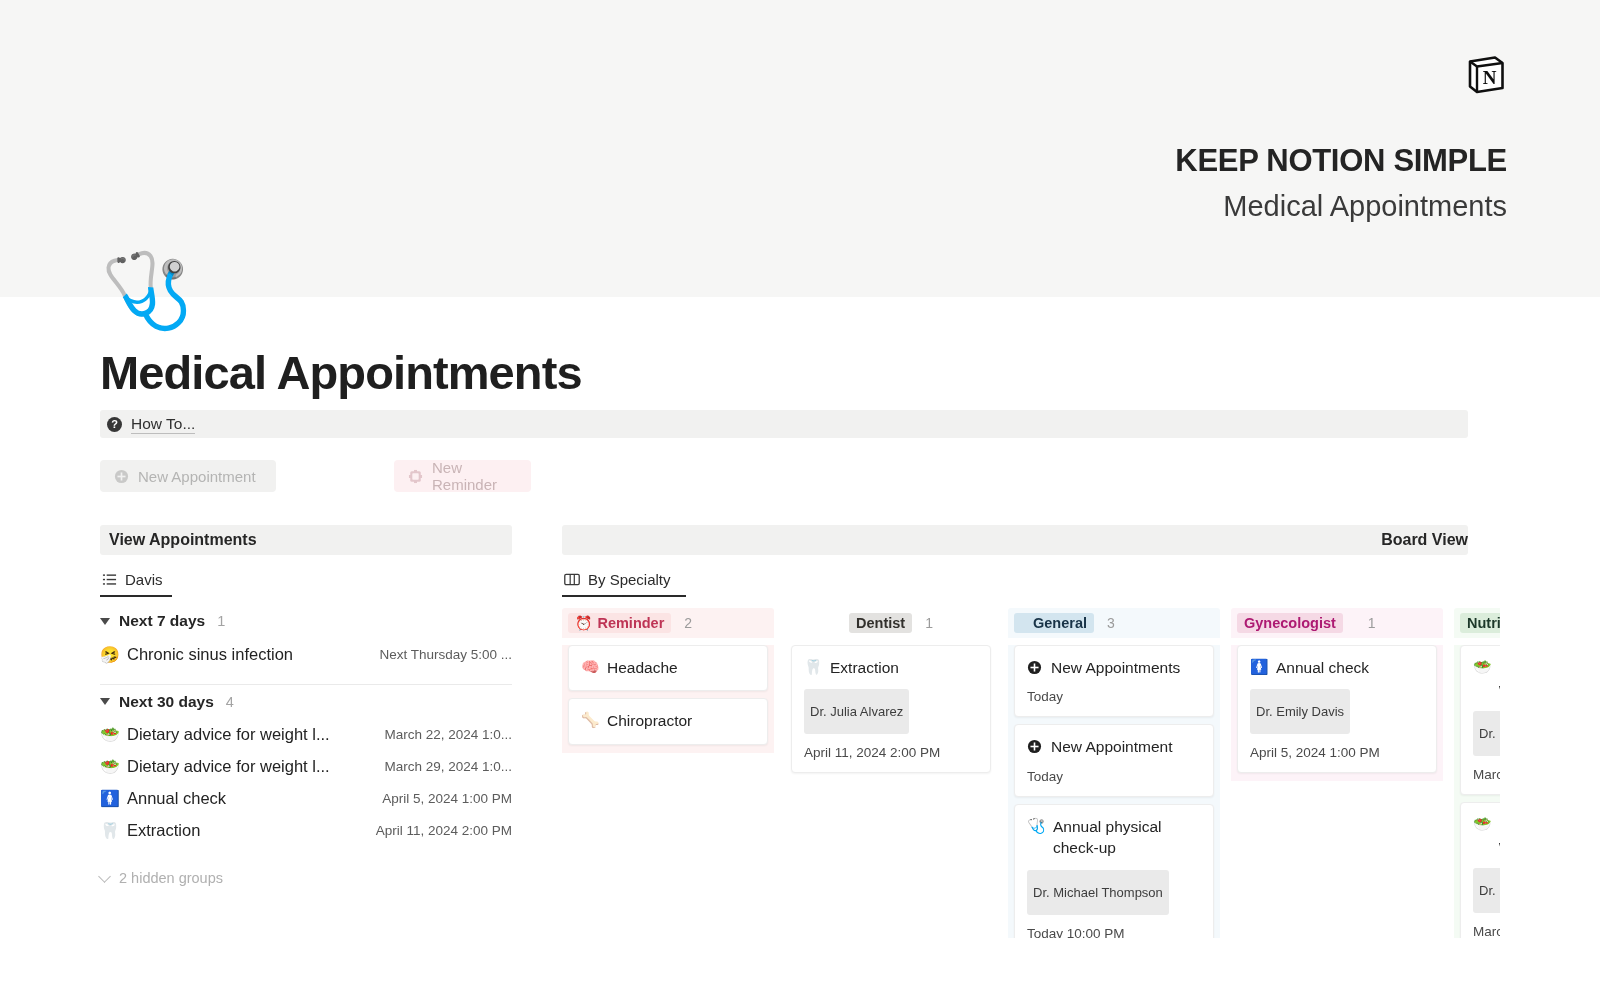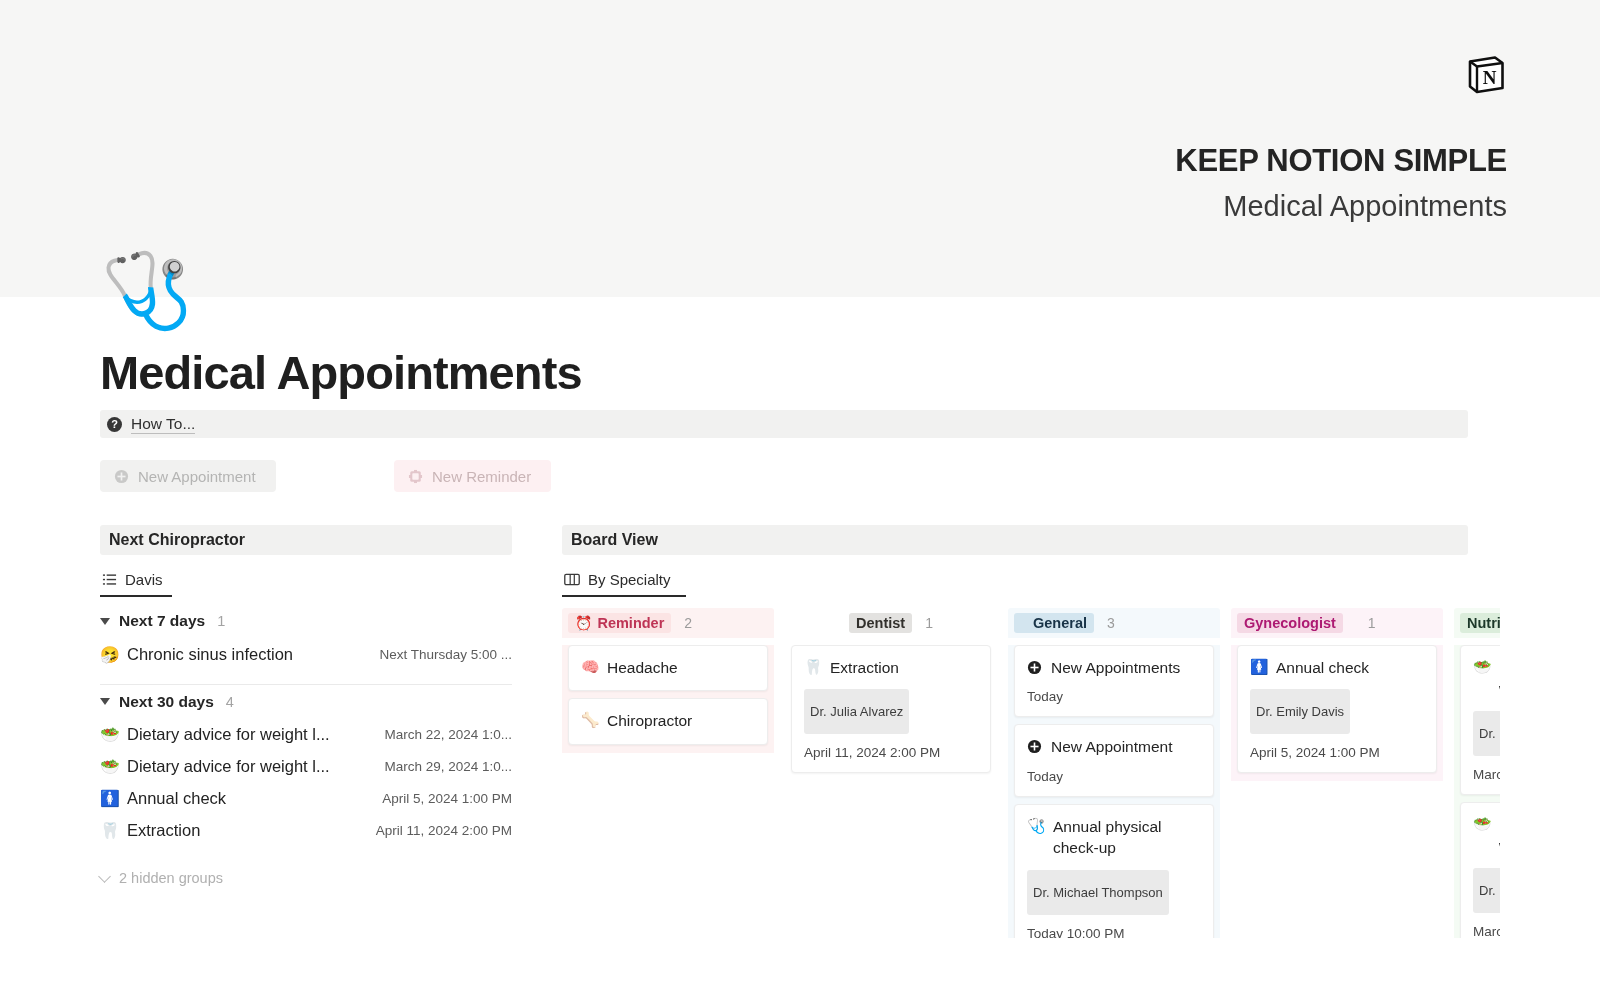--- a/index.html
+++ b/index.html
@@ -81,34 +81,34 @@
     padding: 0 14px;
     font-size: 15px;
     cursor: pointer;
   }
   .btn .ic { margin-right: 9px; display: flex; align-items: center; }
   .btn-appt {
     left: 100px; top: 460px; width: 176px;
     background: #f1f1f0; color: #b4b4b3;
   }
   .btn-rem {
-    left: 394px; top: 460px; width: 157px;
+    left: 394px; top: 460px; width: 137px;
     background: #fdf0f2; color: #c9b4b6;
   }
 
   
   .sec-hd {
     position: absolute; height: 30px;
     background: #f1f1f0; border-radius: 3px;
     display: flex; align-items: center;
     padding-left: 9px;
     font-size: 16px; font-weight: 700; color: #262626;
   }
   .sec-left  { left: 100px; top: 525px; width: 412px; }
-  .sec-right { left: 562px; top: 525px; width: 906px; }
+  .sec-right { left: 562px; top: 525px; width: 906px; justify-content: flex-end; }
 
   
   .vtab {
     position: absolute; height: 34px;
     display: flex; align-items: center;
     border-bottom: 2px solid #2a2a2a;
     font-size: 15px; color: #2c2c2c;
     padding: 0 9px 0 2px;
     cursor: pointer;
   }
@@ -246,21 +246,21 @@
       <rect x="1" y="6.4" width="2.2" height="3.2" fill="#e3c6cb"></rect>
       <rect x="12.8" y="6.4" width="2.2" height="3.2" fill="#e3c6cb"></rect>
       <rect x="6.4" y="1" width="3.2" height="2.2" fill="#e3c6cb"></rect>
       <rect x="6.4" y="12.8" width="3.2" height="2.2" fill="#e3c6cb"></rect>
     </svg>
   </span>
   <span>New Reminder</span>
 </div>
 
 <div class="sec-hd sec-left">
-  <span>Next Chiropractor</span>
+  <span>View Appointments</span>
 </div>
 <div class="sec-hd sec-right">
   <span>Board View</span>
 </div>
 
 <div class="vtab vtab-next">
   <span class="ic">
     <svg width="15" height="15" viewBox="0 0 16 16">
       <rect x="5" y="2.6" width="10" height="1.5" fill="#3a3a3a"></rect>
       <rect x="5" y="7.3" width="10" height="1.5" fill="#3a3a3a"></rect>

